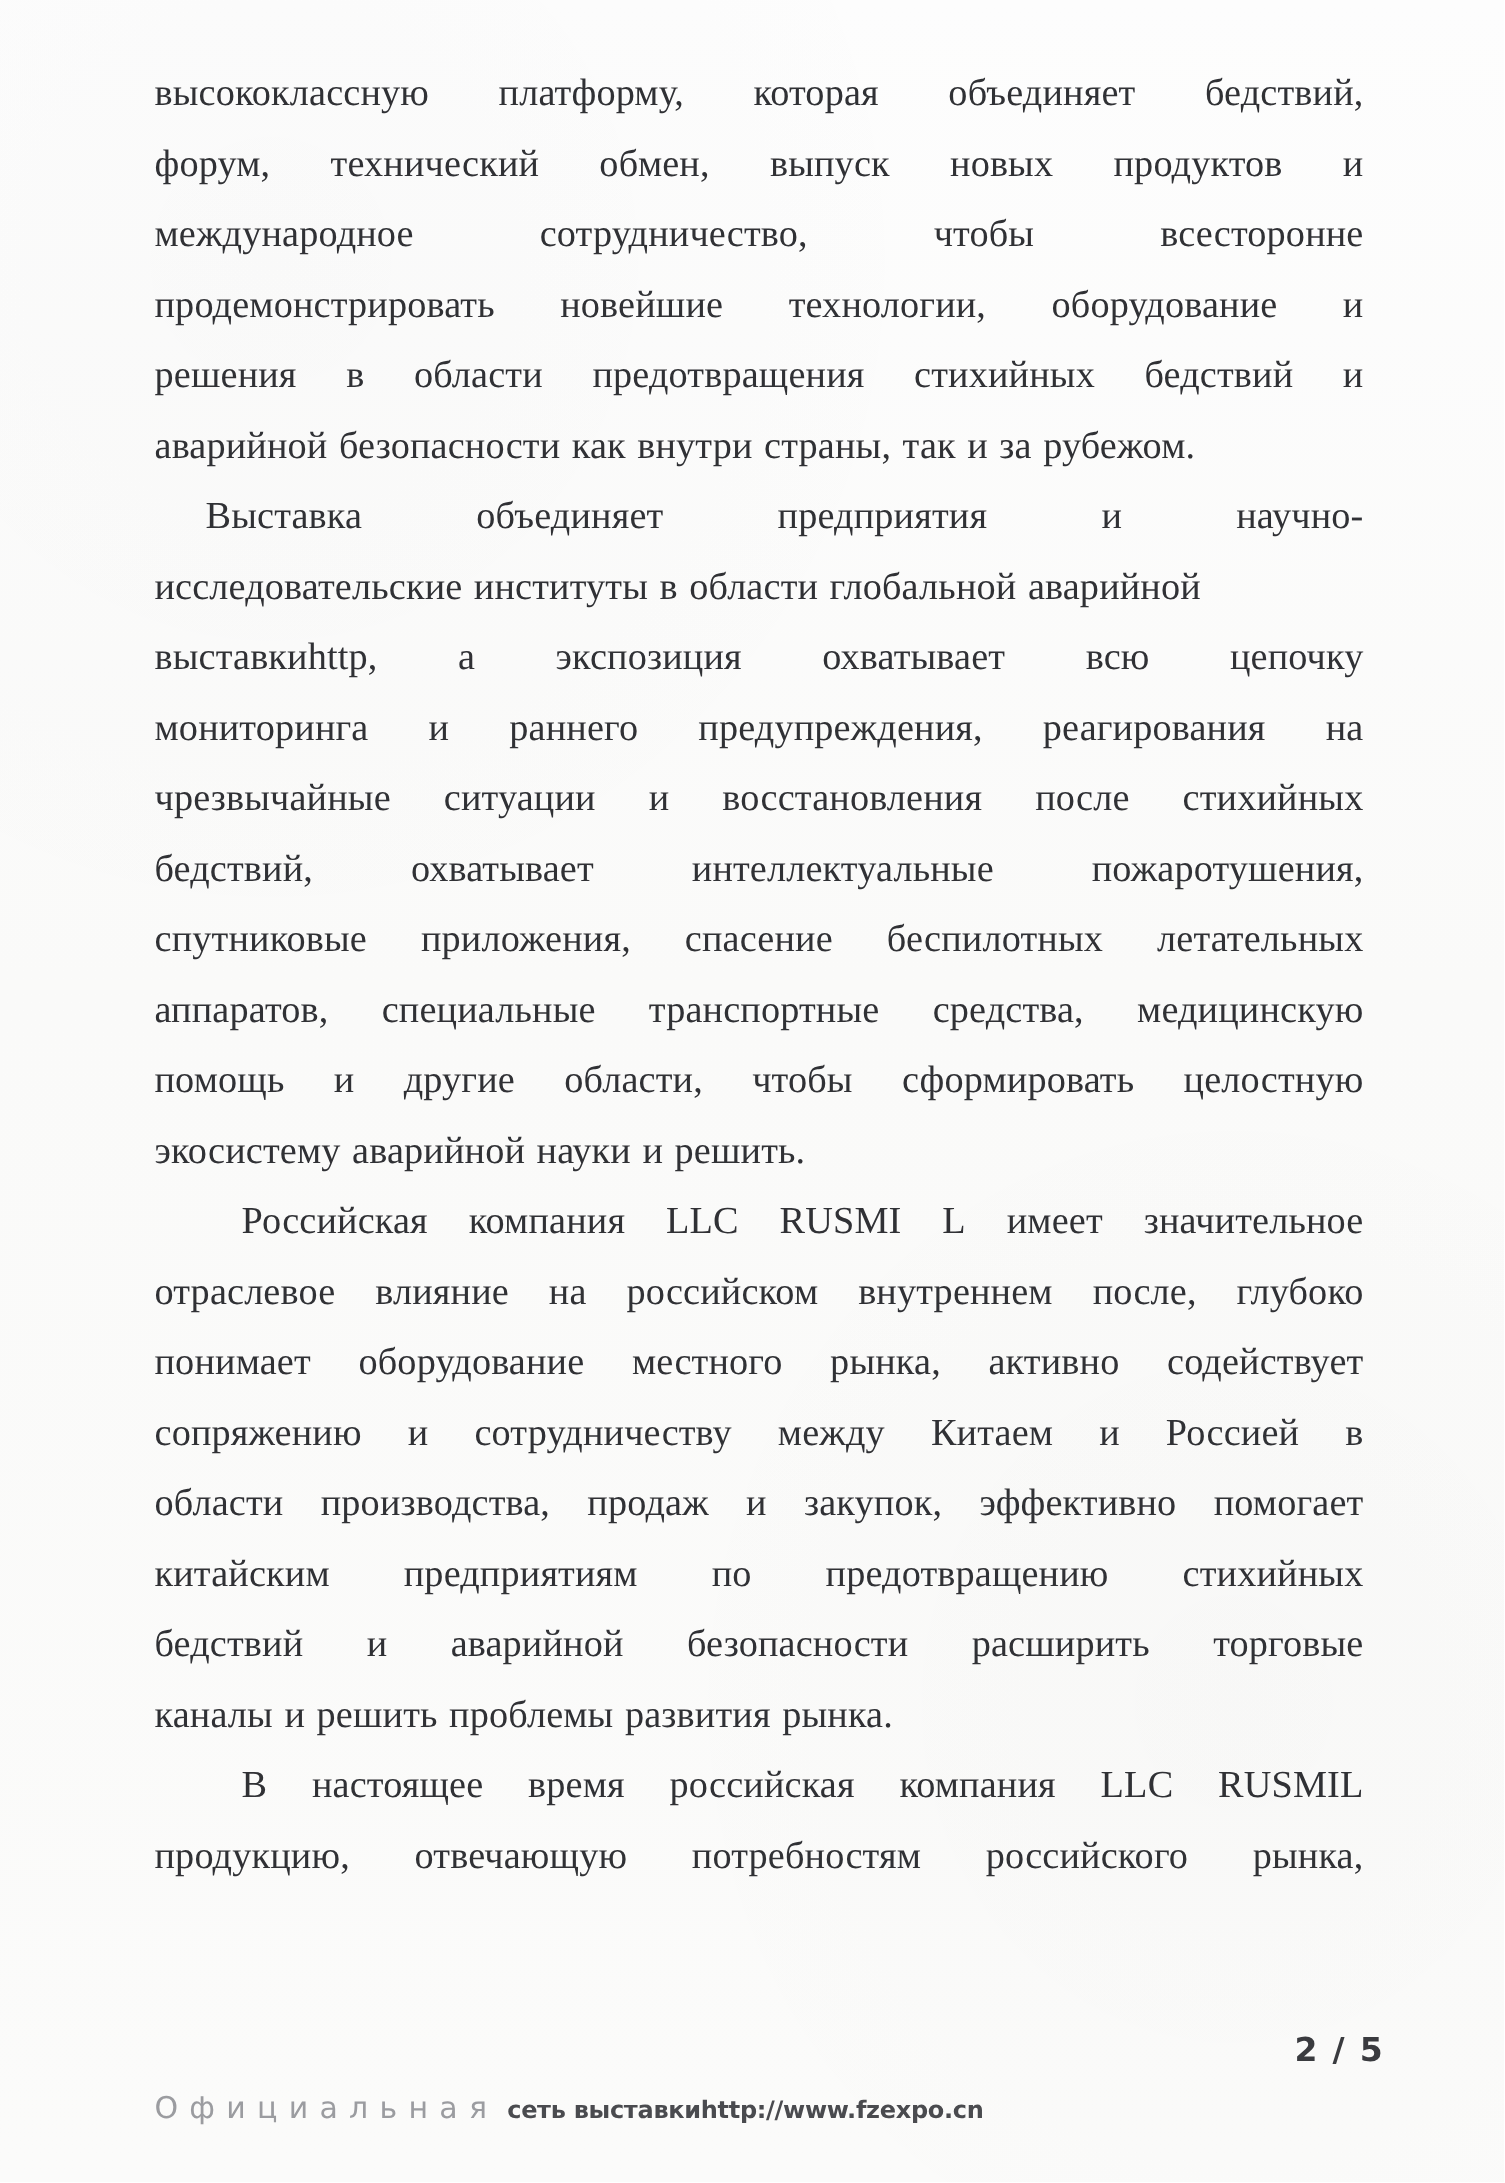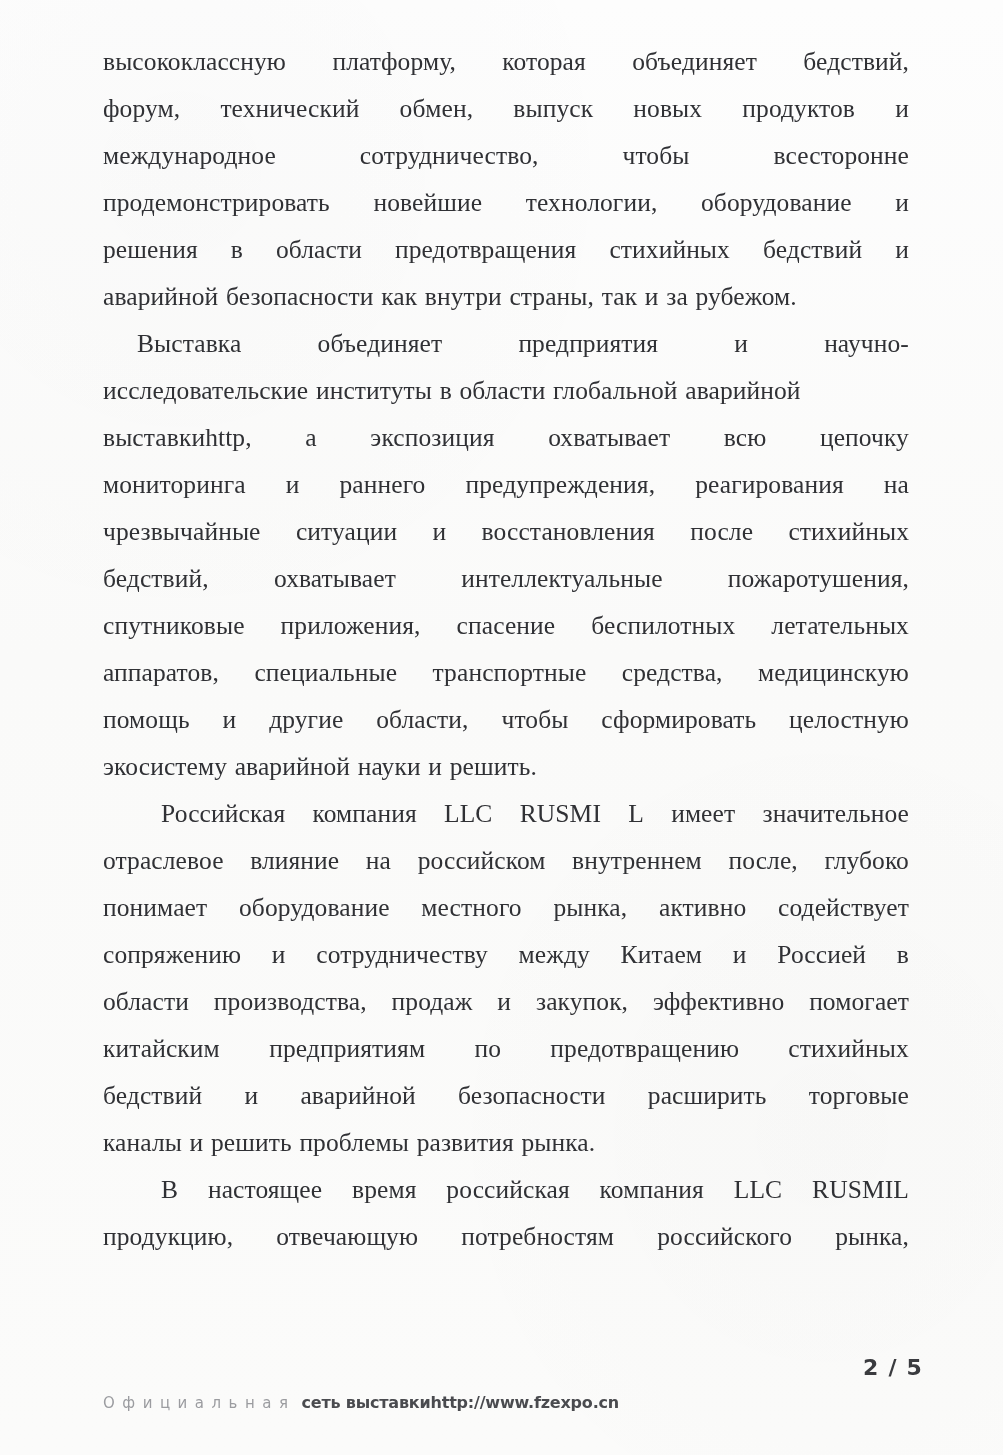--- a/index.html
+++ b/index.html
@@ -111,21 +111,21 @@
     position: absolute;
     left: 103px;
     top: 48px;
     display: flex;
     align-items: baseline;
     white-space: pre;
   }
 
   .footer-official {
     font-family: "DejaVu Sans", "Liberation Sans", sans-serif;
-    font-size: 15px;
+    font-size: 20px;
     letter-spacing: 7.5px;
     color: #9b9ca0;
     font-weight: 400;
   }
 
   .footer-url {
     font-family: "DejaVu Sans", "Liberation Sans", sans-serif;
     font-size: 16px;
     font-weight: 700;
     color: #4a4b4f;

